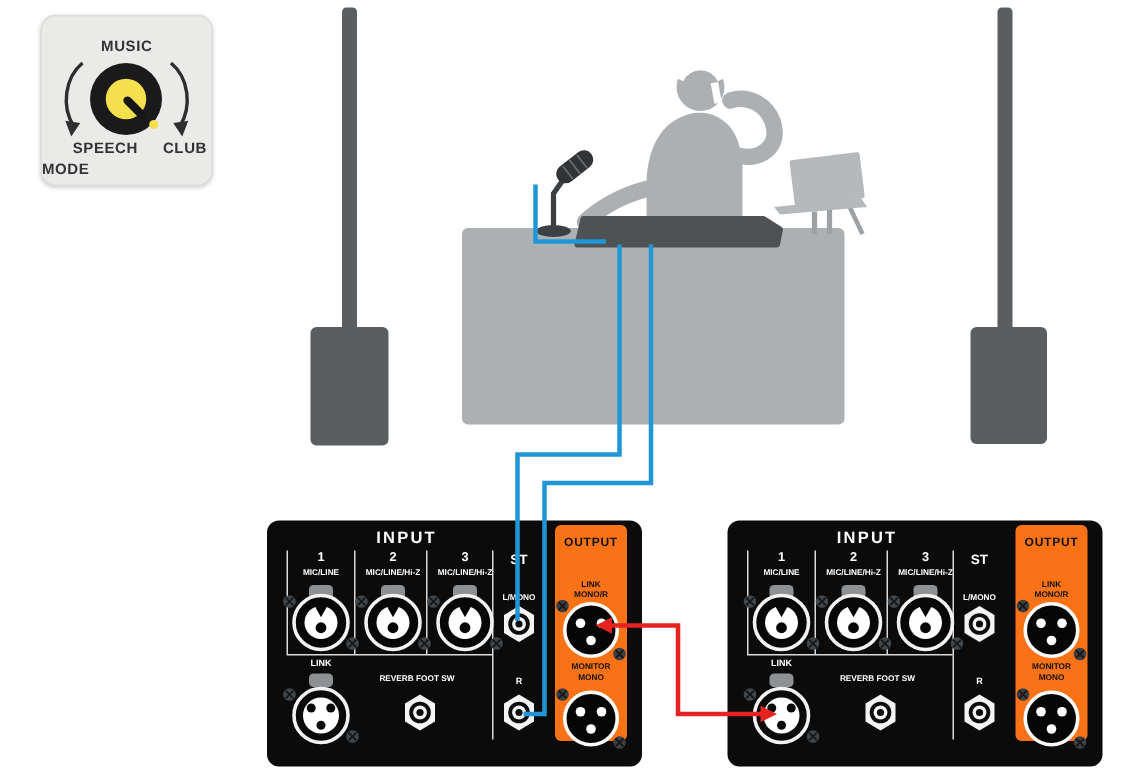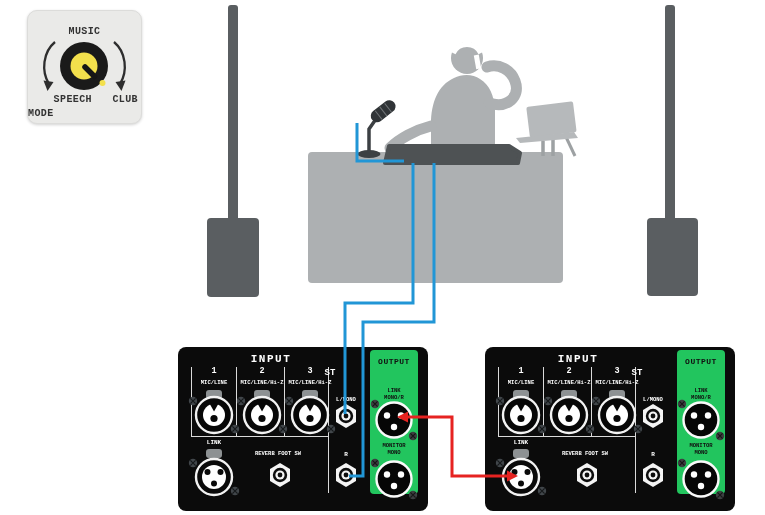--- a/index.html
+++ b/index.html
@@ -1,17 +1,17 @@
 <!DOCTYPE html>
 <html><head>
 <meta charset="utf-8">
 <style>
   html,body{margin:0;padding:0;background:#ffffff;}
   .canvas{position:relative;width:765px;height:515px;background:#ffffff;overflow:hidden;
-          font-family:Liberation Mono, monospace;}
+          font-family:Liberation Sans, sans-serif;}
   
   .mode-card{position:absolute;left:27px;top:10px;width:113px;height:112px;background:#eaeae8;
              border:1px solid #dcdcda;border-radius:10px;box-shadow:0 1px 3px rgba(0,0,0,.18);}
   .mode-card .txt{position:absolute;color:#333333;font-size:10px;font-weight:700;letter-spacing:.4px;}
   .mc-music{top:15px;left:0;width:100%;text-align:center;}
   .mc-speech{bottom:18px;left:6px;width:58px;text-align:right;}
   .mc-club{bottom:18px;left:66px;width:44px;text-align:right;}
   .mc-mode{bottom:4px;left:0;width:100%;text-align:left;}
   .mode-card svg{position:absolute;left:0;top:0;}
   
@@ -34,30 +34,30 @@
   .sv2{left:106px;top:20px;height:69px;} .sv3{left:150px;top:20px;height:126px;}
   .sh1{left:13px;top:89px;width:137px;}
   .channel{position:absolute;top:0;width:44px;height:95px;}
   .ch1{left:14px;} .ch2{left:62px;} .ch3{left:110px;}
   .ch-num{left:0;top:20px;width:100%;font-size:8.5px;font-weight:700;}
   .ch-sub{left:0;top:33px;width:100%;font-size:5.5px;font-weight:700;}
   .tab{position:absolute;width:16px;height:9px;background:#8d9193;border-radius:3px;}
   .ch-tab{left:14px;top:43px;}
   .jacksvg{position:absolute;}
   .ch-jack{left:-4px;top:46px;}
-  .st-title{left:130px;top:22px;width:44px;font-size:9px;font-weight:700;}
+  .st-title{left:146px;top:22px;width:44px;font-size:9px;font-weight:700;}
   .st-l-label{left:142px;top:50px;width:52px;font-size:5.5px;font-weight:700;}
   .st-r-label{left:146px;top:105px;width:44px;font-size:6px;font-weight:700;}
   .hex1{left:156px;top:56px;} .hex2{left:156px;top:115px;}
   .link-label{left:14px;top:93px;width:44px;font-size:6px;font-weight:700;}
   .link-tab{left:28px;top:102px;}
   .link-jack{left:10px;top:108px;}
   .reverb-label{left:58px;top:104px;width:84px;font-size:5.5px;font-weight:700;}
   .reverb-hex{left:90px;top:115px;}
-  .out-panel{position:absolute;left:192px;top:3px;width:48px;height:144px;background:#22c55e;border-radius:4px;}
+  .out-panel{position:absolute;left:192px;top:3px;width:48px;height:144px;background:#f97316;border-radius:4px;}
   .out-panel .blbl{position:absolute;color:#111111;text-align:center;line-height:1;left:0;width:100%;}
   .out-title{top:8px;font-size:8px;font-weight:700;letter-spacing:.5px;}
   .out-l1{top:38px;font-size:5.5px;font-weight:700;} .out-l2{top:44.5px;font-size:5.5px;font-weight:700;}
   .out-l3{top:93px;font-size:5.5px;font-weight:700;} .out-l4{top:99.5px;font-size:5.5px;font-weight:700;}
   .out-jack1{left:-2px;top:48px;} .out-jack2{left:-2px;top:107px;}
 </style>
 </head>
 <body>
 
 <div class="canvas">

